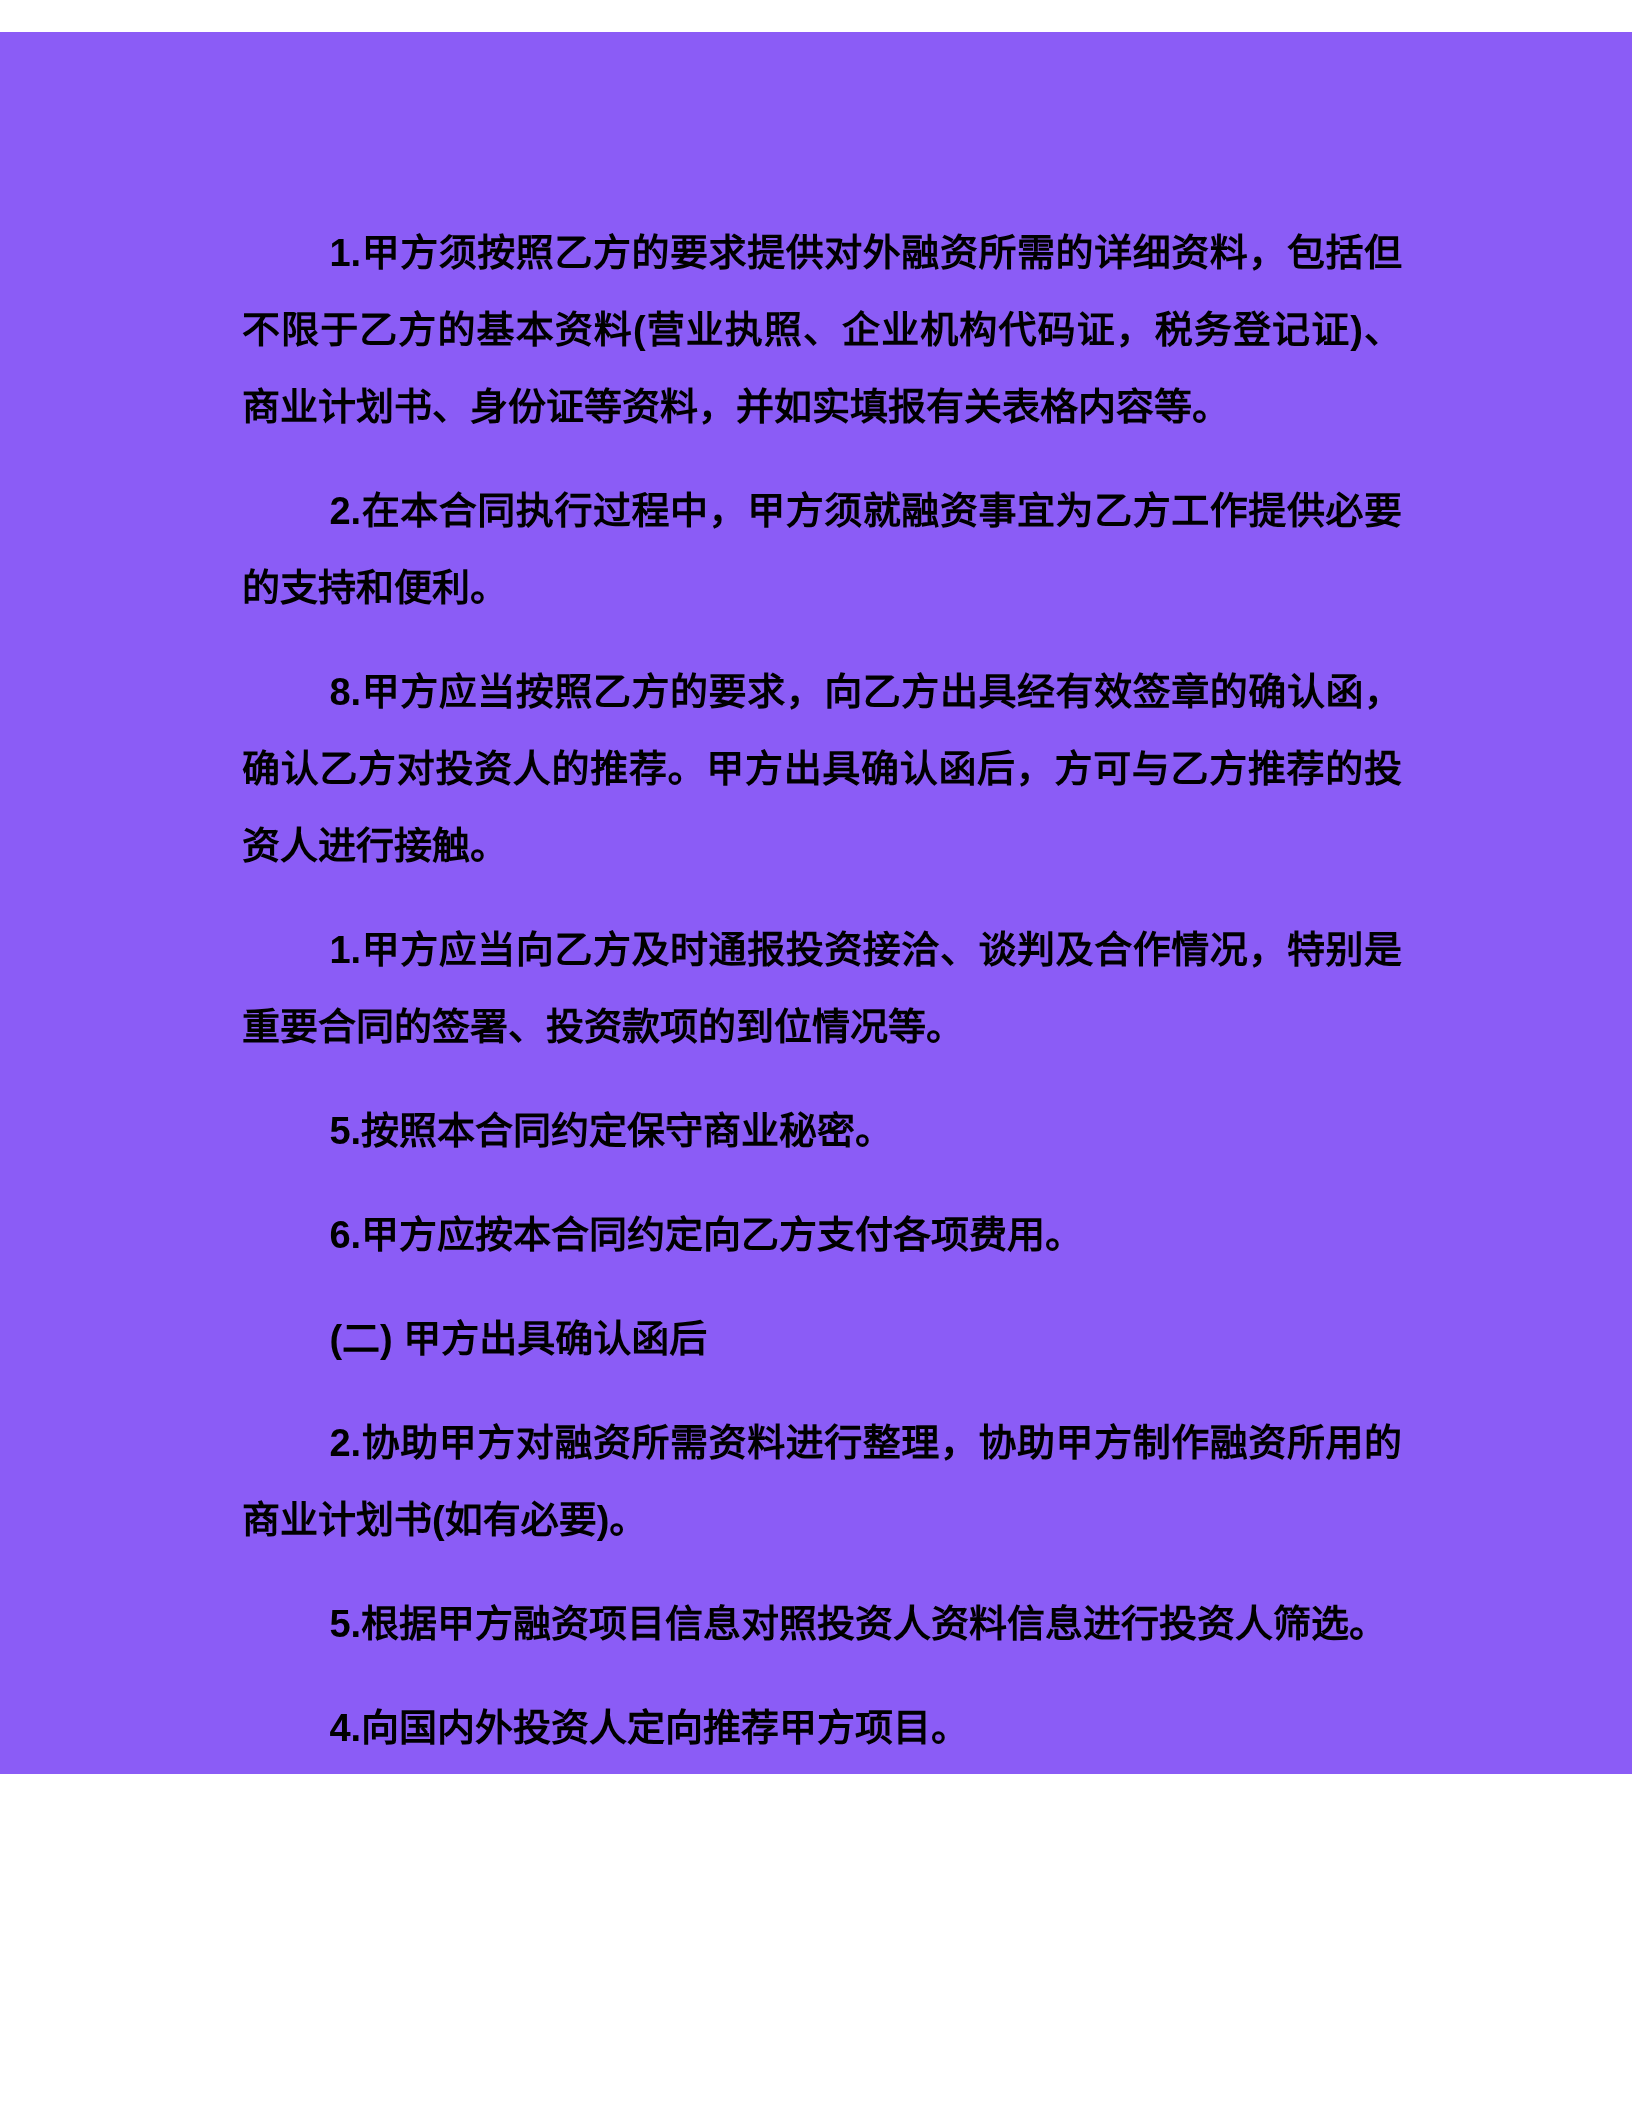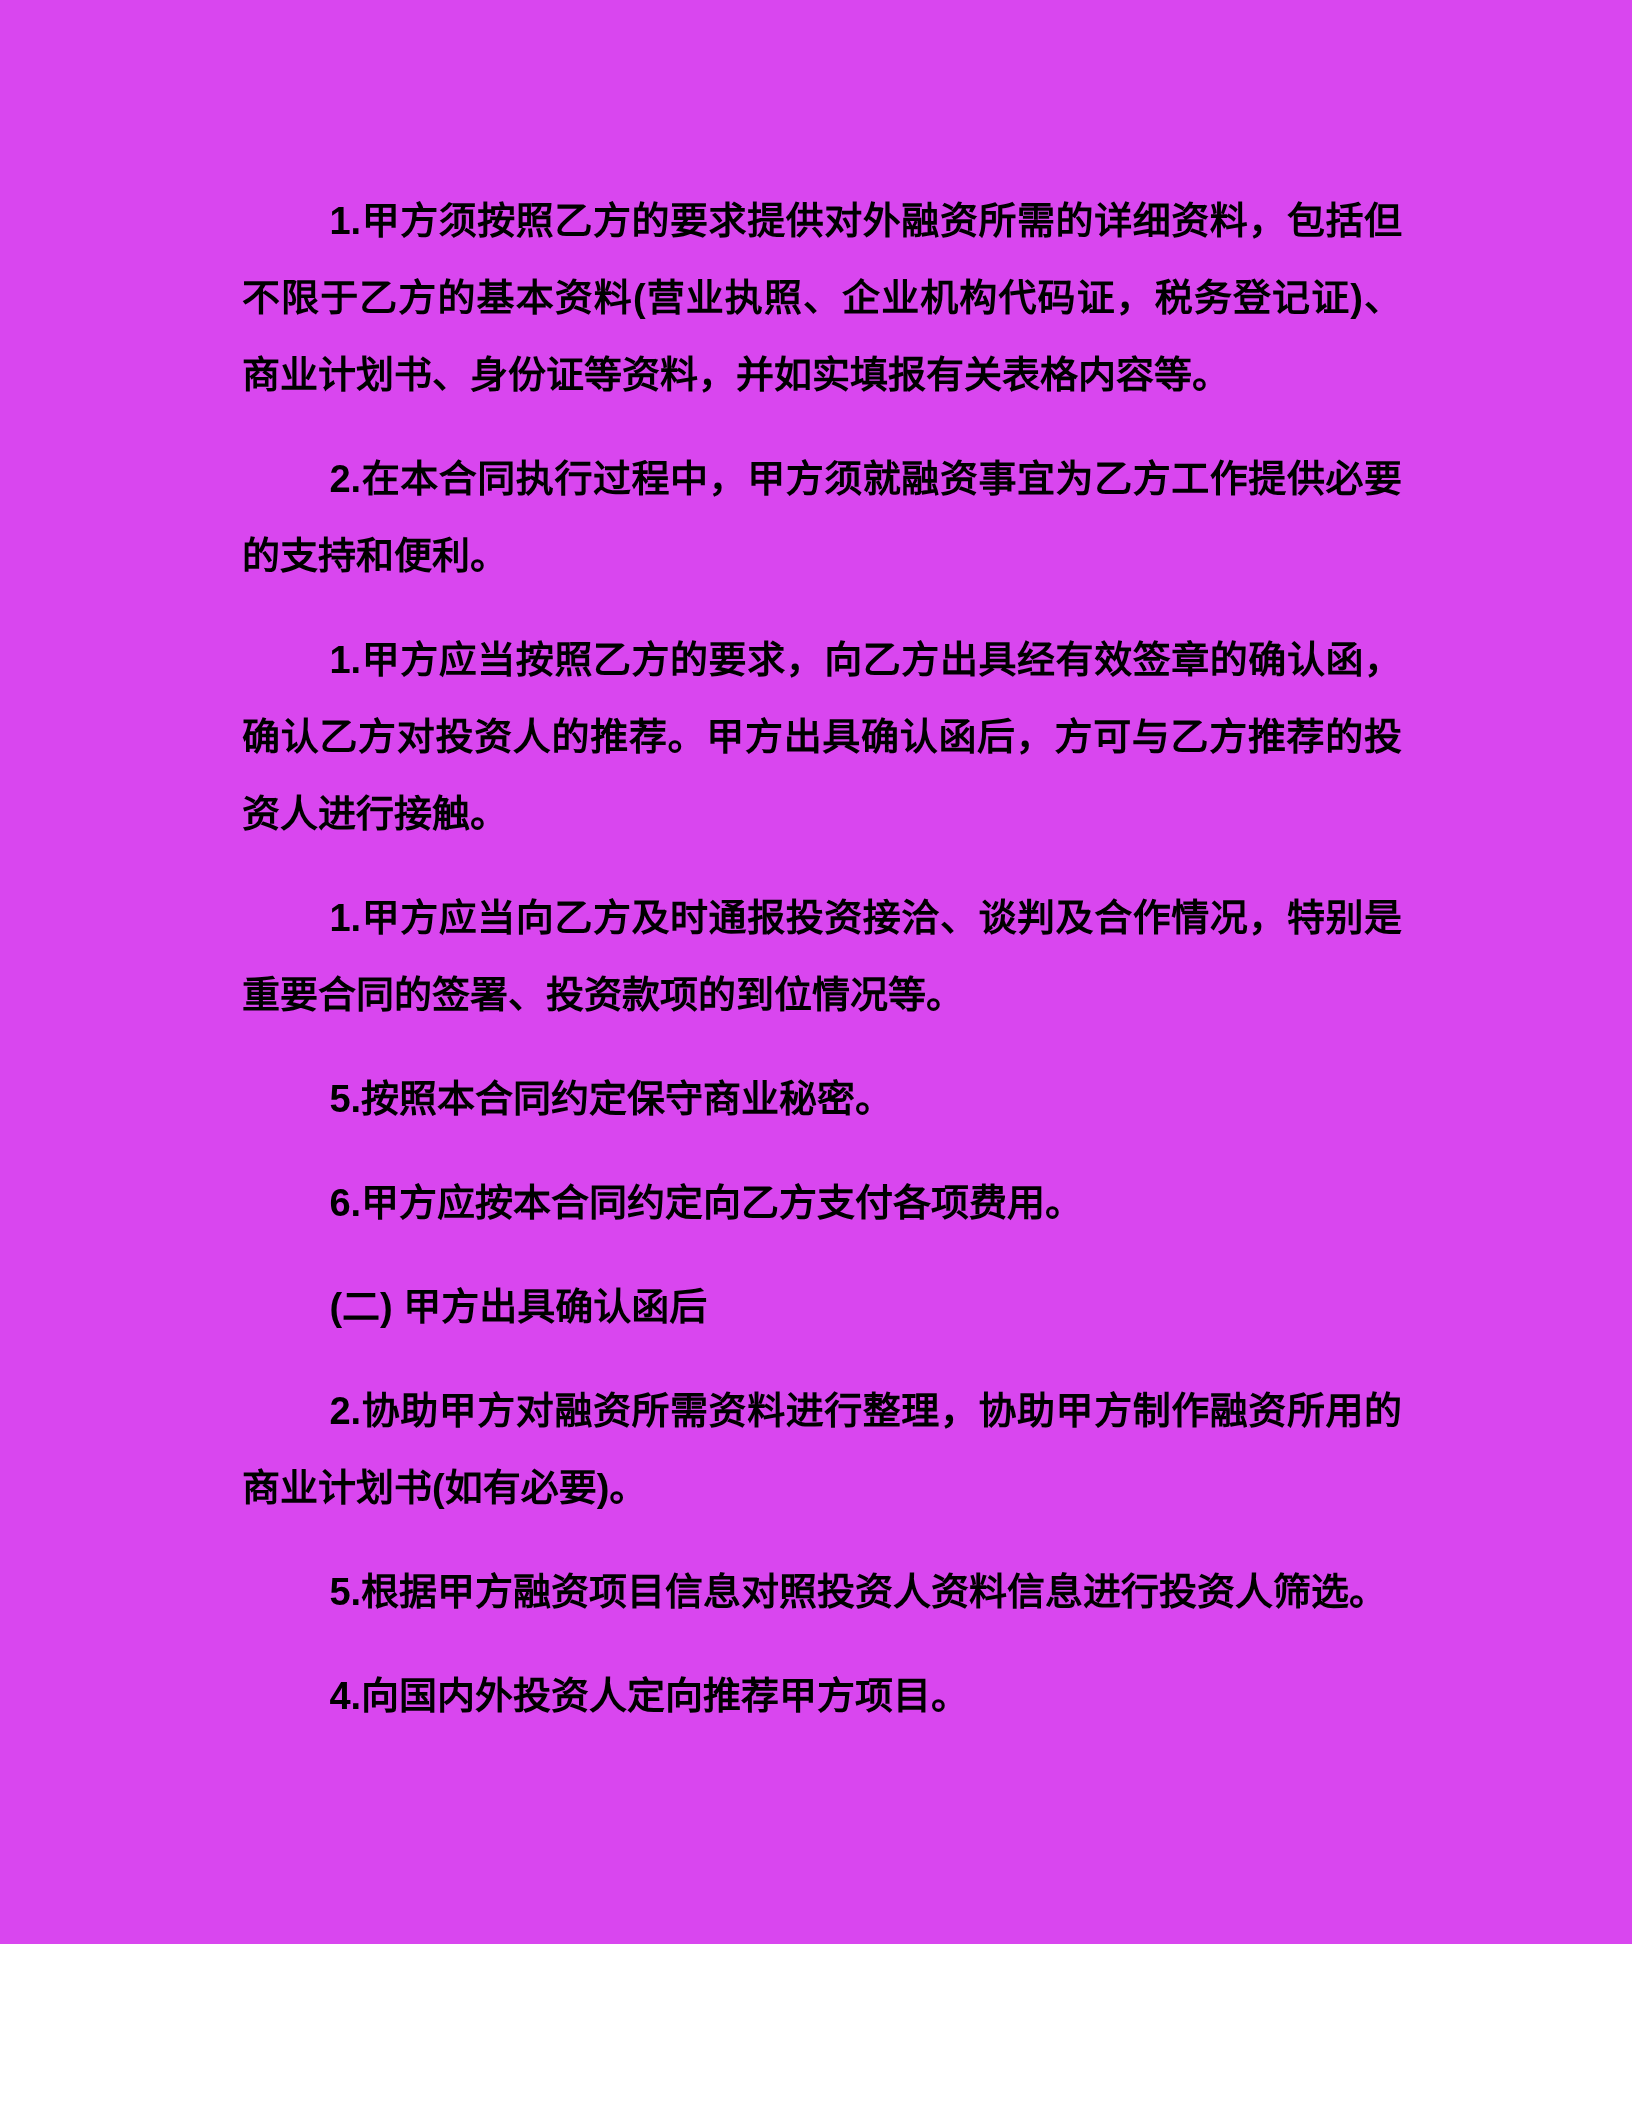--- a/index.html
+++ b/index.html
@@ -3,46 +3,47 @@
 <meta charset="utf-8">
 <style>
   html, body {
     margin: 0;
     padding: 0;
     background: #ffffff;
   }
   .page {
     position: relative;
     width: 1632px;
-    height: 1944px;
+    height: 1742px;
     box-sizing: border-box;
-    background: #d946ef;
+    background: #8b5cf6;
     color: #000000;
     padding: 183px 230px 40px 242px;
     overflow: hidden;
     font-family: "Liberation Sans", "DejaVu Sans", sans-serif;
     font-weight: 700;
     font-size: 38px;
     line-height: 77px;
+    margin-top: 32px;
   }
   .para {
     margin: 0 0 27px 0;
     text-indent: 2.3em;
     text-align: justify;
     word-break: normal;
     overflow-wrap: break-word;
   }
 </style>
 </head>
 <body>
 
 <div class="page">
   <p class="para">1.甲方须按照乙方的要求提供对外融资所需的详细资料，包括但不限于乙方的基本资料(营业执照、企业机构代码证，税务登记证)、商业计划书、身份证等资料，并如实填报有关表格内容等。</p>
   <p class="para">2.在本合同执行过程中，甲方须就融资事宜为乙方工作提供必要的支持和便利。</p>
-  <p class="para">1.甲方应当按照乙方的要求，向乙方出具经有效签章的确认函，确认乙方对投资人的推荐。甲方出具确认函后，方可与乙方推荐的投资人进行接触。</p>
+  <p class="para">8.甲方应当按照乙方的要求，向乙方出具经有效签章的确认函，确认乙方对投资人的推荐。甲方出具确认函后，方可与乙方推荐的投资人进行接触。</p>
   <p class="para">1.甲方应当向乙方及时通报投资接洽、谈判及合作情况，特别是重要合同的签署、投资款项的到位情况等。</p>
   <p class="para">5.按照本合同约定保守商业秘密。</p>
   <p class="para">6.甲方应按本合同约定向乙方支付各项费用。</p>
   <p class="para">(二) 甲方出具确认函后</p>
   <p class="para">2.协助甲方对融资所需资料进行整理，协助甲方制作融资所用的商业计划书(如有必要)。</p>
   <p class="para">5.根据甲方融资项目信息对照投资人资料信息进行投资人筛选。</p>
   <p class="para">4.向国内外投资人定向推荐甲方项目。</p>
 </div>
 
 </body></html>

